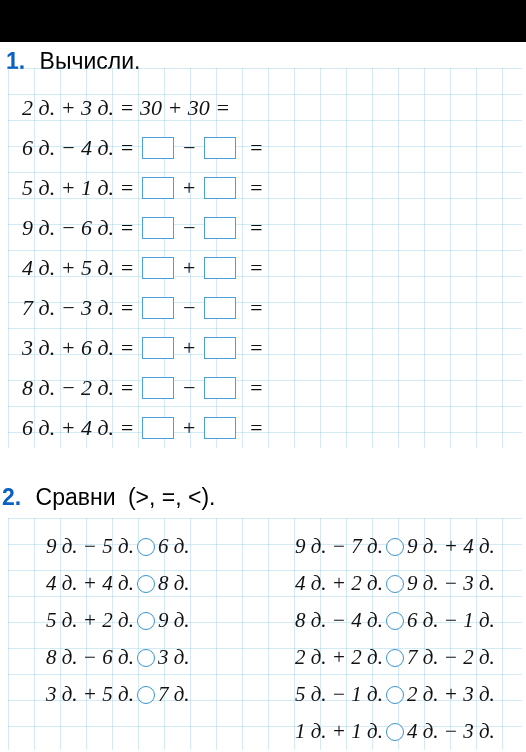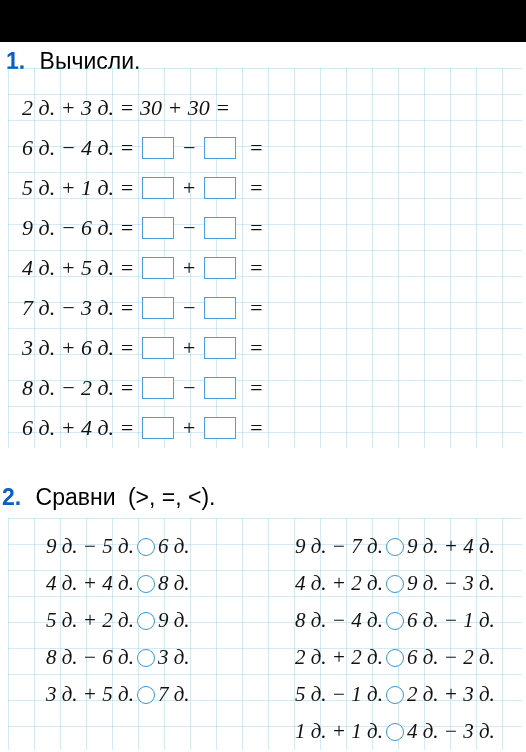--- a/index.html
+++ b/index.html
@@ -213,21 +213,21 @@
           <span class="t">9 д. − 3 д.</span>
         </div>
         <div class="cmp-row">
           <span class="t">8 д. − 4 д.</span>
           <span class="circ"></span>
           <span class="t">6 д. − 1 д.</span>
         </div>
         <div class="cmp-row">
           <span class="t">2 д. + 2 д.</span>
           <span class="circ"></span>
-          <span class="t">6 д. − 2 д.</span>
+          <span class="t">7 д. − 2 д.</span>
         </div>
         <div class="cmp-row">
           <span class="t">5 д. − 1 д.</span>
           <span class="circ"></span>
           <span class="t">2 д. + 3 д.</span>
         </div>
         <div class="cmp-row">
           <span class="t">1 д. + 1 д.</span>
           <span class="circ"></span>
           <span class="t">4 д. − 3 д.</span>

